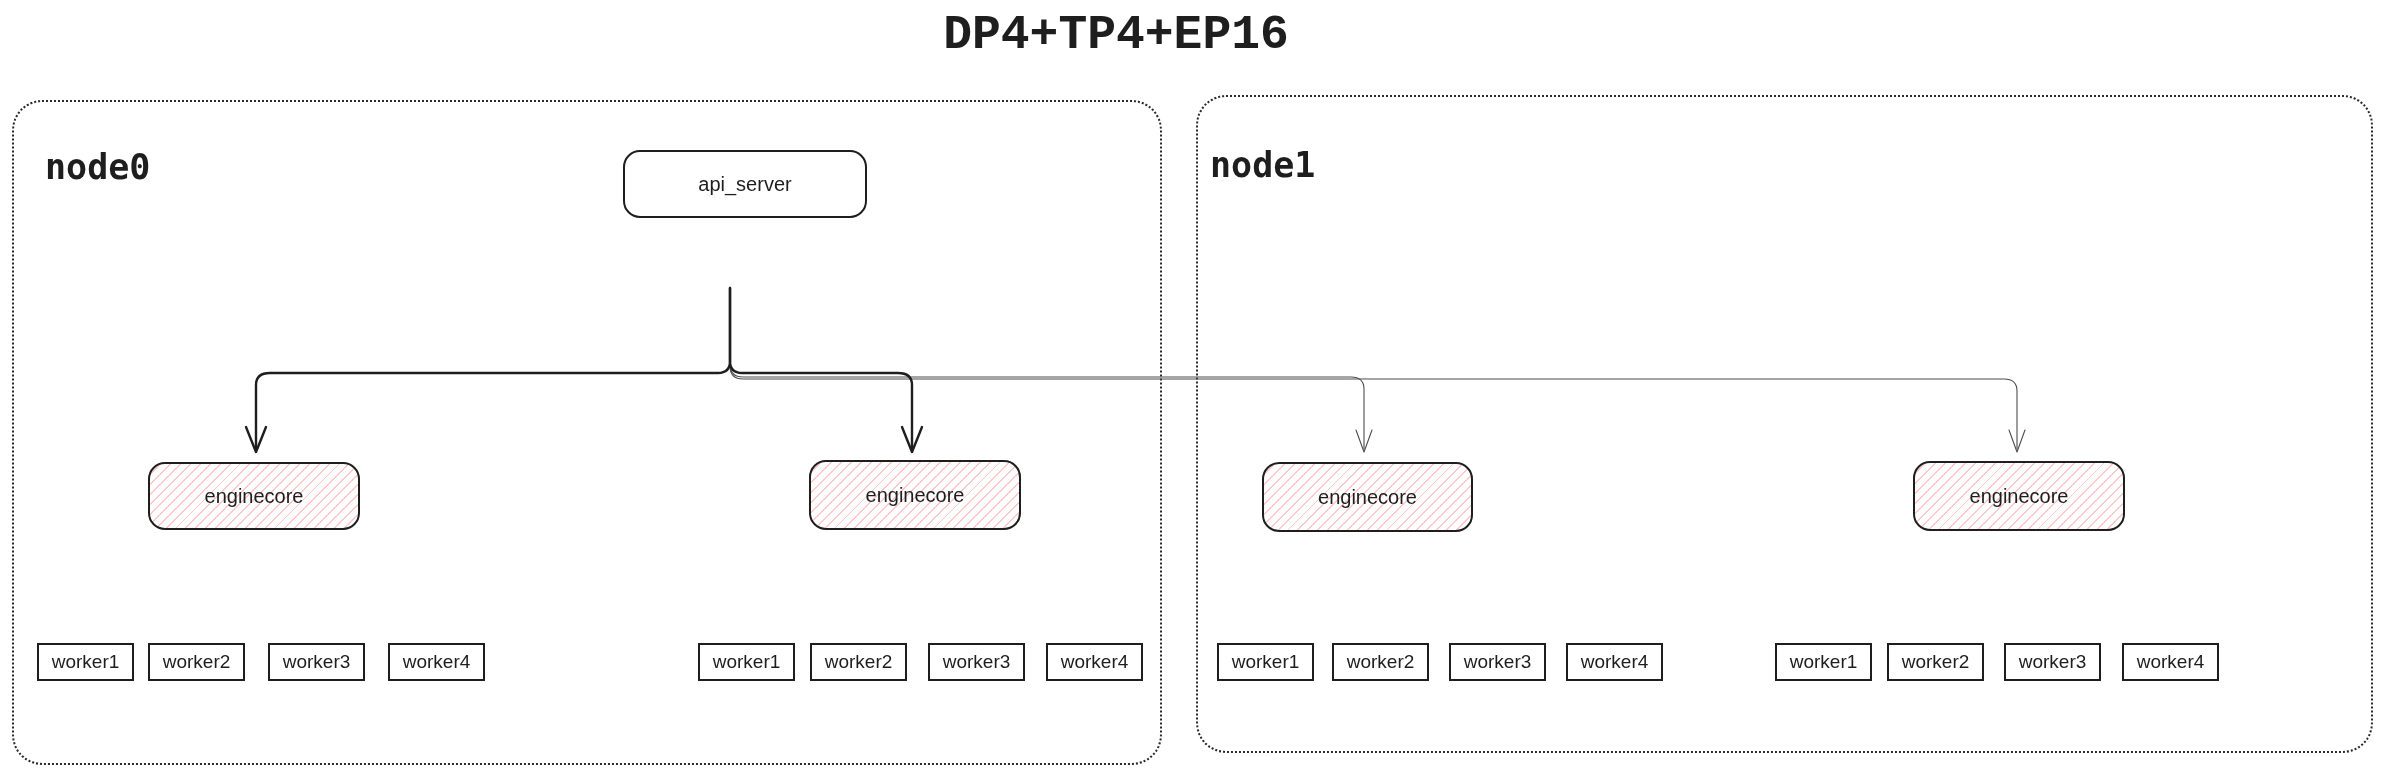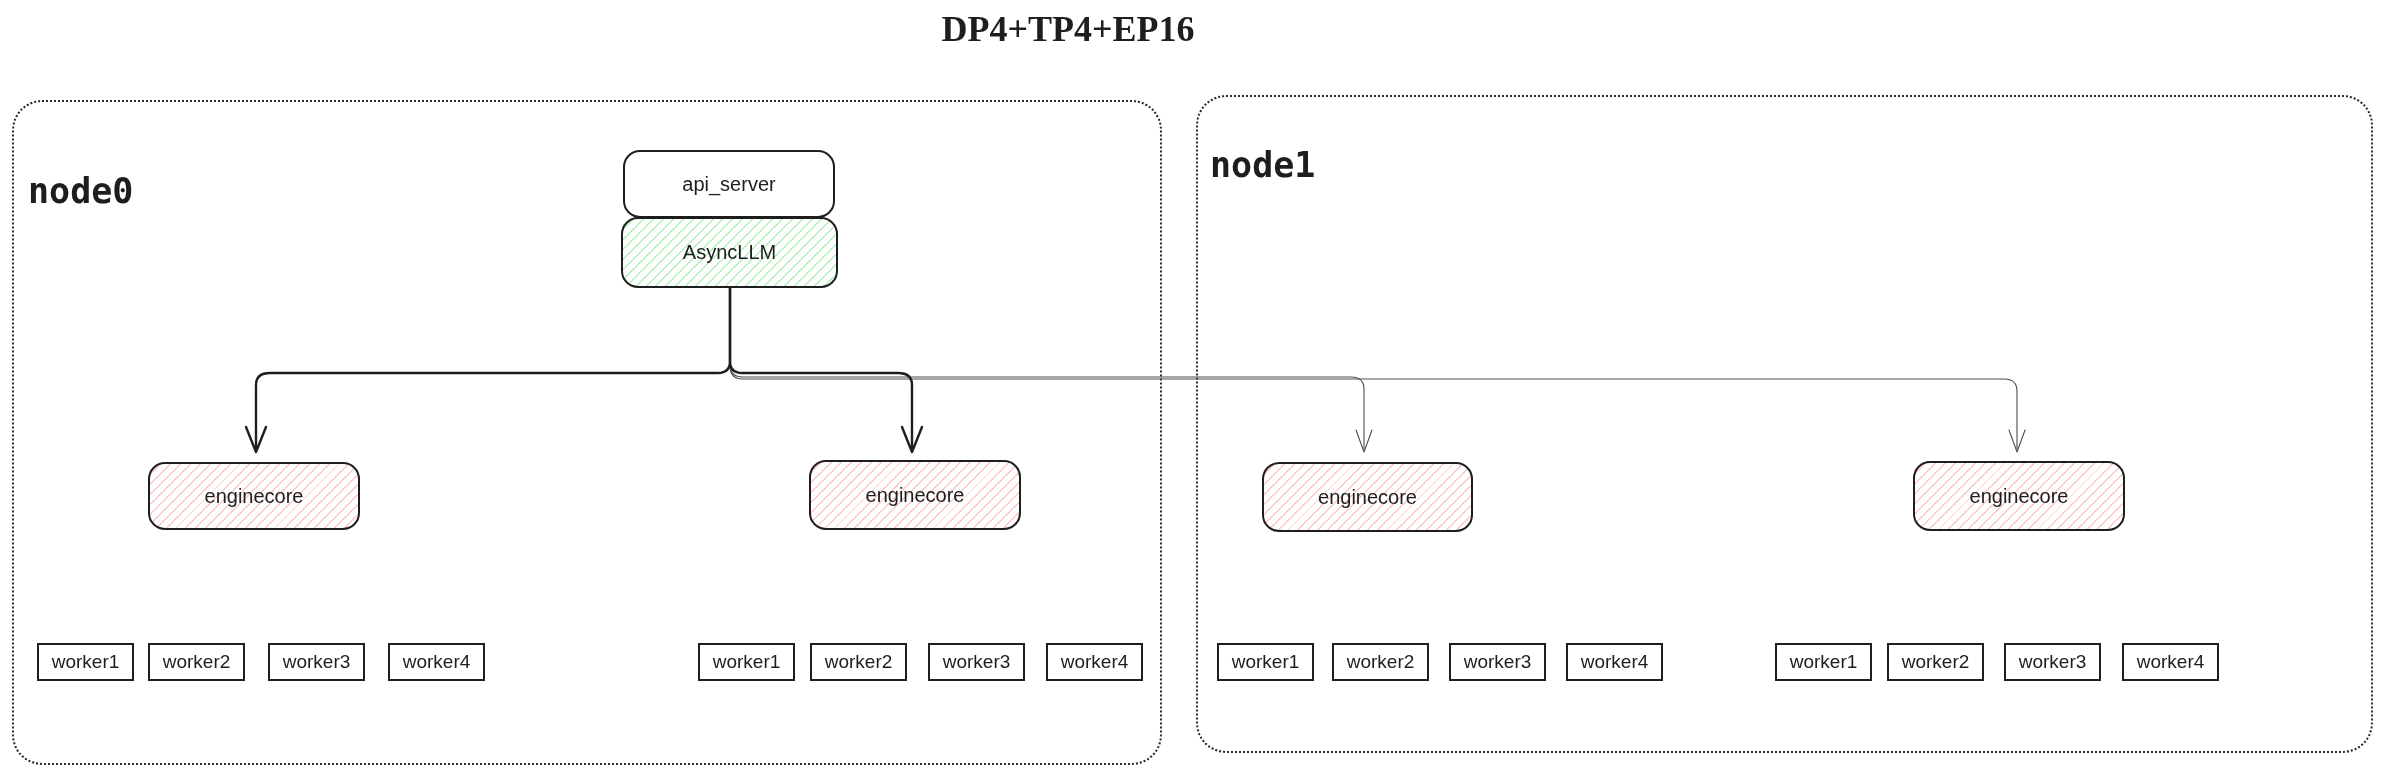--- a/index.html
+++ b/index.html
@@ -14,62 +14,62 @@
   .canvas{
     position:relative;
     width:2383px;height:773px;
     background:var(--bg);
     font-family:"Liberation Sans", sans-serif;
     color:var(--stroke);
     overflow:hidden;
   }
   .diagram-title{
     position:absolute;
-    left:1068px;top:8px;
+    left:1116px;top:8px;
     transform:translateX(-50%);
-    font-family:Liberation Serif, serif;
+    font-family:Liberation Mono, monospace;
     font-weight:bold;
-    font-size:36px;
+    font-size:48px;
     white-space:nowrap;
   }
   .node-container{
     position:absolute;
     border:2.5px dotted #2a2a2a;
     border-radius:30px;
     background:transparent;
   }
   #node0-container{left:12px;top:100px;width:1150px;height:665px;}
   #node1-container{left:1196px;top:95px;width:1177px;height:658px;}
   .node-label{
     position:absolute;
     font-family:"DejaVu Sans Mono", monospace;
     font-weight:bold;
     font-size:35px;
     white-space:nowrap;
   }
-  #node0-label{left:28px;top:147px;margin-top:24px;}
+  #node0-label{left:45px;top:147px;}
   #node1-label{left:1210px;top:123px;margin-top:22px;}
   .box{
     position:absolute;
     border:2px solid var(--stroke);
     border-radius:17px;
     background:#fff;
     display:flex;align-items:center;justify-content:center;
     font-size:20px;
     color:var(--stroke);
   }
   .hatch-green{
     background-color:#fff;
     background-image:repeating-linear-gradient(135deg, var(--green) 0px, var(--green) 1.4px, transparent 1.4px, transparent 7px);
   }
   .hatch-red{
     background-color:#fff;
     background-image:repeating-linear-gradient(135deg, var(--red) 0px, var(--red) 1.3px, transparent 1.3px, transparent 7px);
   }
-  #api-server-box{left:623px;top:150px;width:212px;height:68px;}
+  #api-server-box{left:623px;top:150px;width:244px;height:68px;}
   #asyncllm-box{left:621px;top:217px;width:217px;height:71px;}
   #enginecore-box-0{left:148px;top:462px;width:212px;height:68px;}
   #enginecore-box-1{left:809px;top:460px;width:212px;height:70px;}
   #enginecore-box-2{left:1262px;top:462px;width:211px;height:70px;}
   #enginecore-box-3{left:1913px;top:461px;width:212px;height:70px;}
   .worker-chip{
     position:absolute;
     top:643px;
     width:97px;height:38px;
     border:2px solid var(--stroke);
@@ -108,23 +108,20 @@
 
     <path class="arrow-thick" d="M730,288 L730,361 Q730,373 718,373 L270,373 Q256,373 256,385 L256,448"></path>
     <path class="arrow-thick" d="M246,427 L256,452 L266,427"></path>
     <path class="arrow-thick" d="M730,288 L730,361 Q730,373 742,373 L898,373 Q912,373 912,385 L912,448"></path>
     <path class="arrow-thick" d="M902,427 L912,452 L922,427"></path>
   </svg>
 
   <div class="box" id="api-server-box">
     <span>api_server</span>
   </div>
-  <div class="box hatch-green" id="asyncllm-box">
-    <span>AsyncLLM</span>
-  </div>
 
   <div class="box hatch-red" id="enginecore-box-0">
     <span>enginecore</span>
   </div>
   <div class="box hatch-red" id="enginecore-box-1">
     <span>enginecore</span>
   </div>
   <div class="box hatch-red" id="enginecore-box-2">
     <span>enginecore</span>
   </div>

